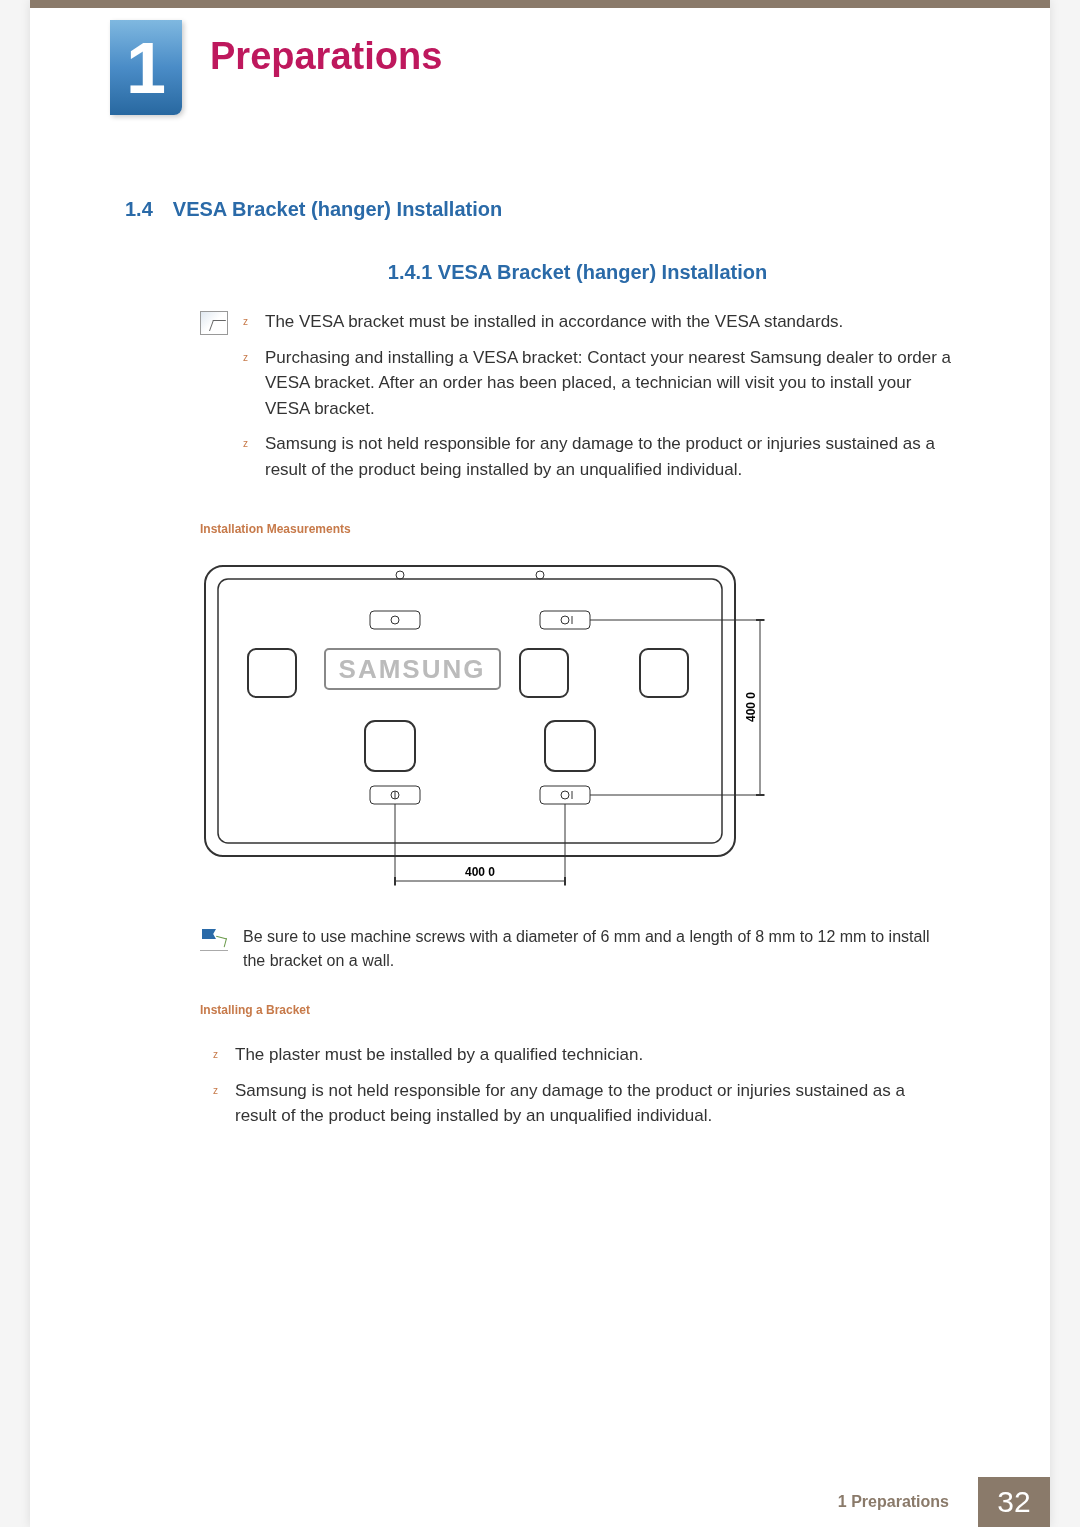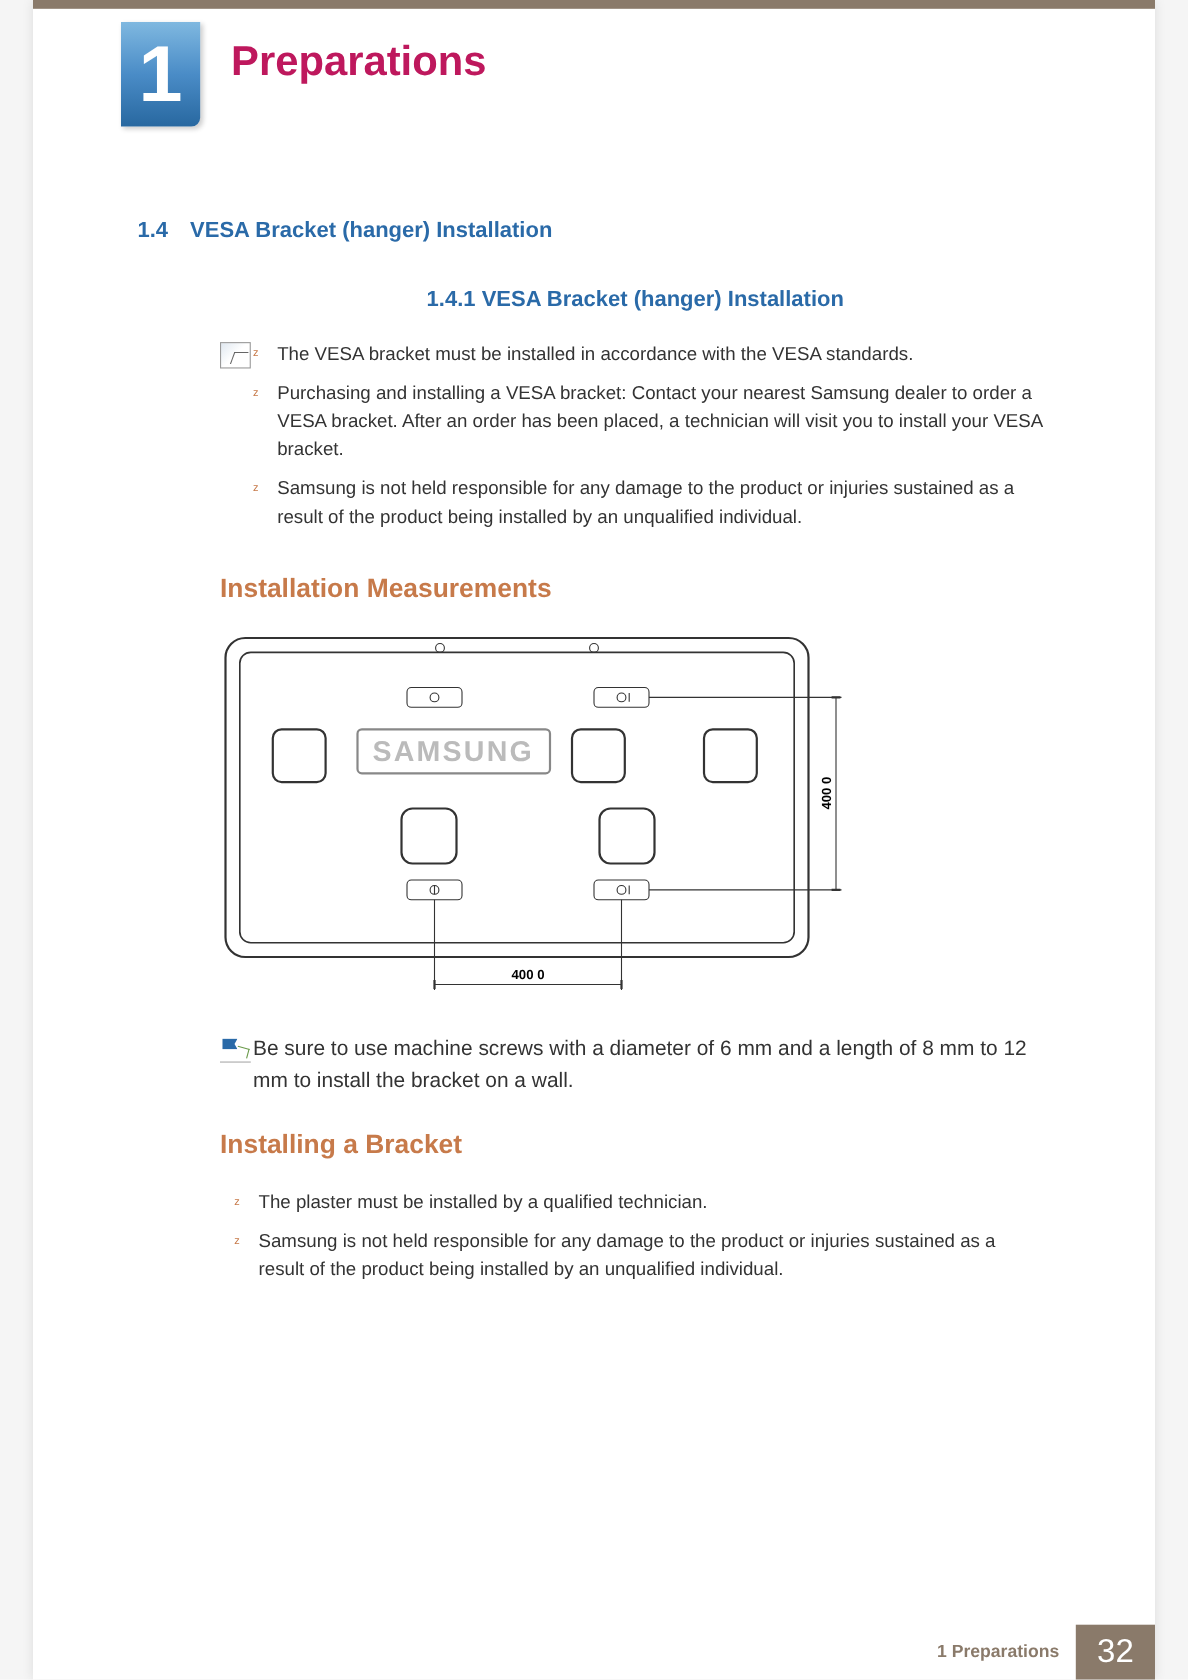--- a/index.html
+++ b/index.html
@@ -66,21 +66,21 @@
     font-weight: bold;
     color: #2a6aa8;
     margin-left: 75px;
     margin-bottom: 25px;
     text-align: center;
   }
   .note-block {
     display: flex;
     margin-left: 75px;
     margin-bottom: 20px;
-    gap: 2px;
+    gap: 15px;
   }
   .note-icon {
     width: 28px;
     height: 24px;
     flex-shrink: 0;
     margin-top: 2px;
     position: relative;
   }
   .note-icon.paper {
     background: linear-gradient(135deg,#e0e8f0 0%, #fff 50%);
@@ -143,51 +143,51 @@
     left: 0;
     top: 5px;
     font-size: 10px;
     color: #c77a4a;
   }
   ul.bullets.plain {
     margin-left: 88px;
     margin-right: 10px;
   }
   .sub-heading-orange {
-    font-size: 24px;
+    font-size: 12px;
     font-weight: bold;
     color: #c77a4a;
     margin-left: 75px;
     margin-top: 30px;
     margin-bottom: 25px;
   }
   .diagram-wrap {
     margin-left: 75px;
     margin-bottom: 20px;
   }
   .note-text-single {
-    font-size: 19px;
+    font-size: 16px;
     line-height: 1.5;
     color: #333;
     flex: 1;
   }
   .footer {
     position: absolute;
     bottom: 0;
     right: 0;
     left: 0;
     height: 50px;
     display: flex;
     justify-content: flex-end;
     align-items: stretch;
   }
   .footer-label {
     display: flex;
     align-items: center;
-    padding-right: 15px;
+    padding-right: 29px;
     font-size: 16px;
     color: #8a7a6a;
     font-weight: bold;
   }
   .footer-page {
     width: 72px;
     background: #8a7a6a;
     color: #fff;
     font-size: 30px;
     display: flex;

